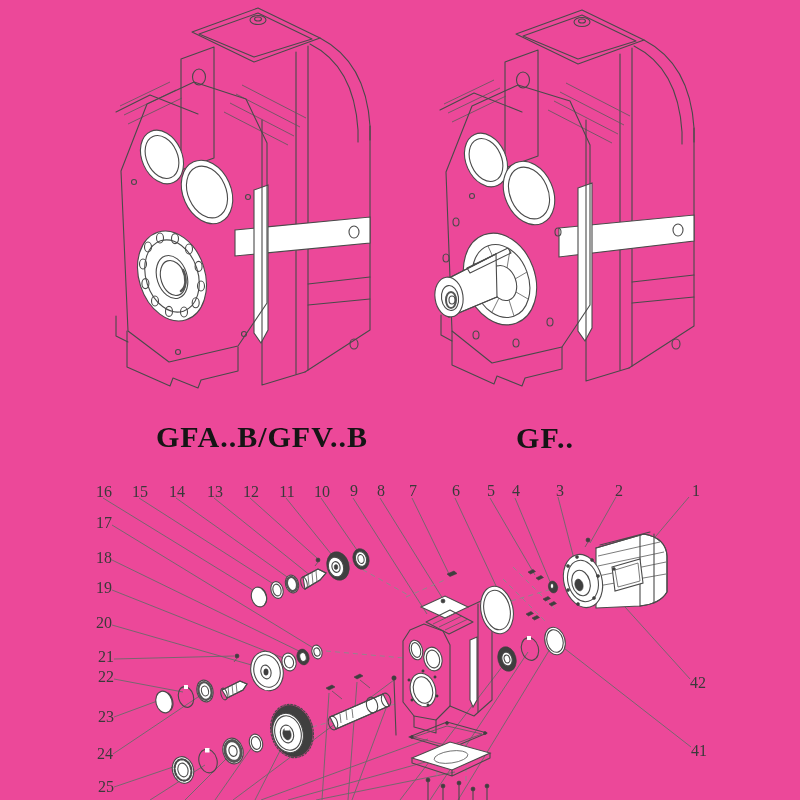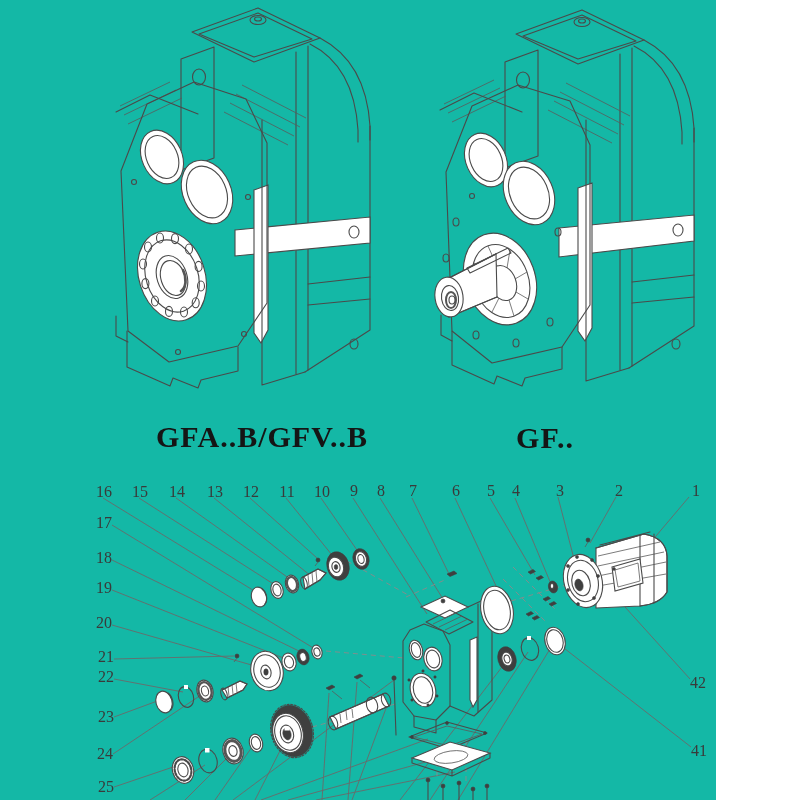--- a/index.html
+++ b/index.html
@@ -1,16 +1,16 @@
 <!DOCTYPE html>
 <html><head>
 <meta charset="utf-8">
 <style>
   html,body{margin:0;padding:0;background:#fff;}
-  .page{position:relative;width:716px;height:800px;background:#14b8a6;overflow:hidden;
+  .page{position:relative;width:800px;height:800px;background:#ec4899;overflow:hidden;
         font-family:"Liberation Serif",serif;}
   svg{display:block}
   .ln{stroke:#4a4a4a;stroke-width:1.1;fill:none;stroke-linejoin:round;stroke-linecap:round;}
   .thin{stroke:#5a5a5a;stroke-width:0.8;fill:none;}
   .wfill{fill:#ffffff;stroke:#4a4a4a;stroke-width:1.1;}
   .dark{fill:#3f3f3f;stroke:#3f3f3f;stroke-width:0.6;}
   .leader{stroke:#6a6a6a;stroke-width:0.9;fill:none;}
   .dash{stroke:#8a8a8a;stroke-width:0.9;fill:none;stroke-dasharray:5 4;}
   .callout{font:16px "Liberation Serif",serif;fill:#3a3a3a;text-anchor:middle;}
   .model-label{font:bold 30px "Liberation Serif",serif;fill:#151515;text-anchor:middle;letter-spacing:1px;}

